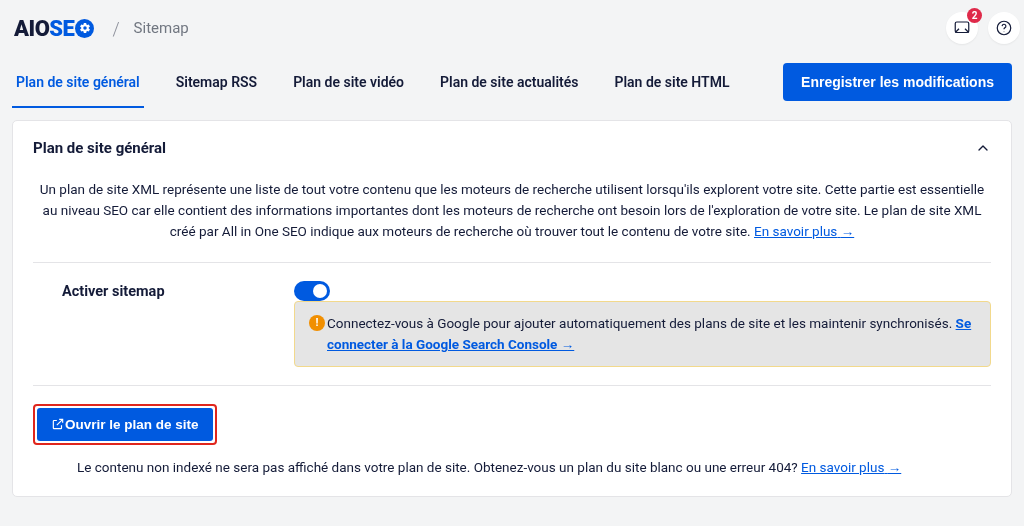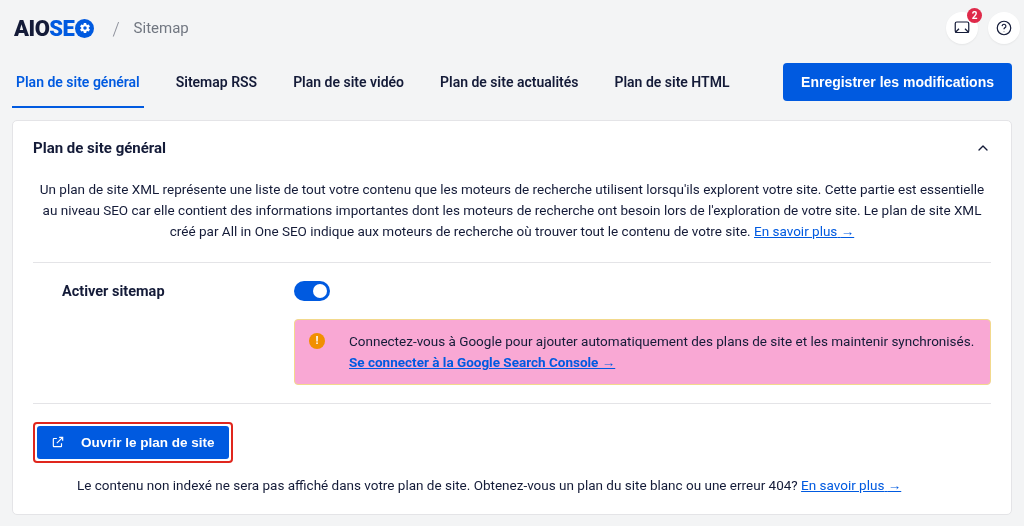--- a/index.html
+++ b/index.html
@@ -83,36 +83,36 @@
 .form-content { flex: 1; }
 .toggle {
   width: 36px; height: 20px; background: #005ae0; border-radius: 999px;
   position: relative; cursor: pointer;
 }
 .toggle-knob {
   position: absolute; width: 14px; height: 14px; background: #fff; border-radius: 50%;
   top: 3px; right: 3px;
 }
 .notice {
-  margin-top: 18px; border: 1px solid #f2d98c; background: #f9a8d4;
-  border-radius: 4px; padding: 11px 14px; display: flex; gap: 24px;
+  border: 1px solid #f2d98c; background: #e5e5e5;
+  border-radius: 4px; padding: 11px 14px; display: flex; gap: 2px;
   font-size: 13.5px; line-height: 1.55; color: #141b38;
 }
 .notice-icon {
   width: 16px; height: 16px; border-radius: 50%; background: #f18f01;
   display: flex; align-items: center; justify-content: center; flex-shrink: 0;
   margin-top: 2px;
 }
 .notice-icon::after { content: "!"; color: #fff; font-weight: 700; font-size: 11px; }
 .notice-link { color: #005ae0; text-decoration: underline; font-weight: 700; cursor: pointer; }
 .open-btn-wrap { border: 2px solid #e0261d; border-radius: 4px; display: inline-block; padding: 2px; }
 .open-btn {
   background: #005ae0; color: #fff; border: none; padding: 9px 14px;
   font-size: 13.5px; font-weight: 600; border-radius: 3px; cursor: pointer;
-  display: inline-flex; align-items: center; gap: 16px;
+  display: inline-flex; align-items: center; gap: 0;
 }
 .open-btn svg { width: 14px; height: 14px; stroke: #fff; fill: none; stroke-width: 2; }
 .preview-desc { font-size: 13.5px; line-height: 1.55; color: #141b38; margin-top: 12px; margin-left: 44px; }
 </style>
 </head>
 <body>
 
 <div class="header">
   <div class="header-left">
     <span class="logo">

